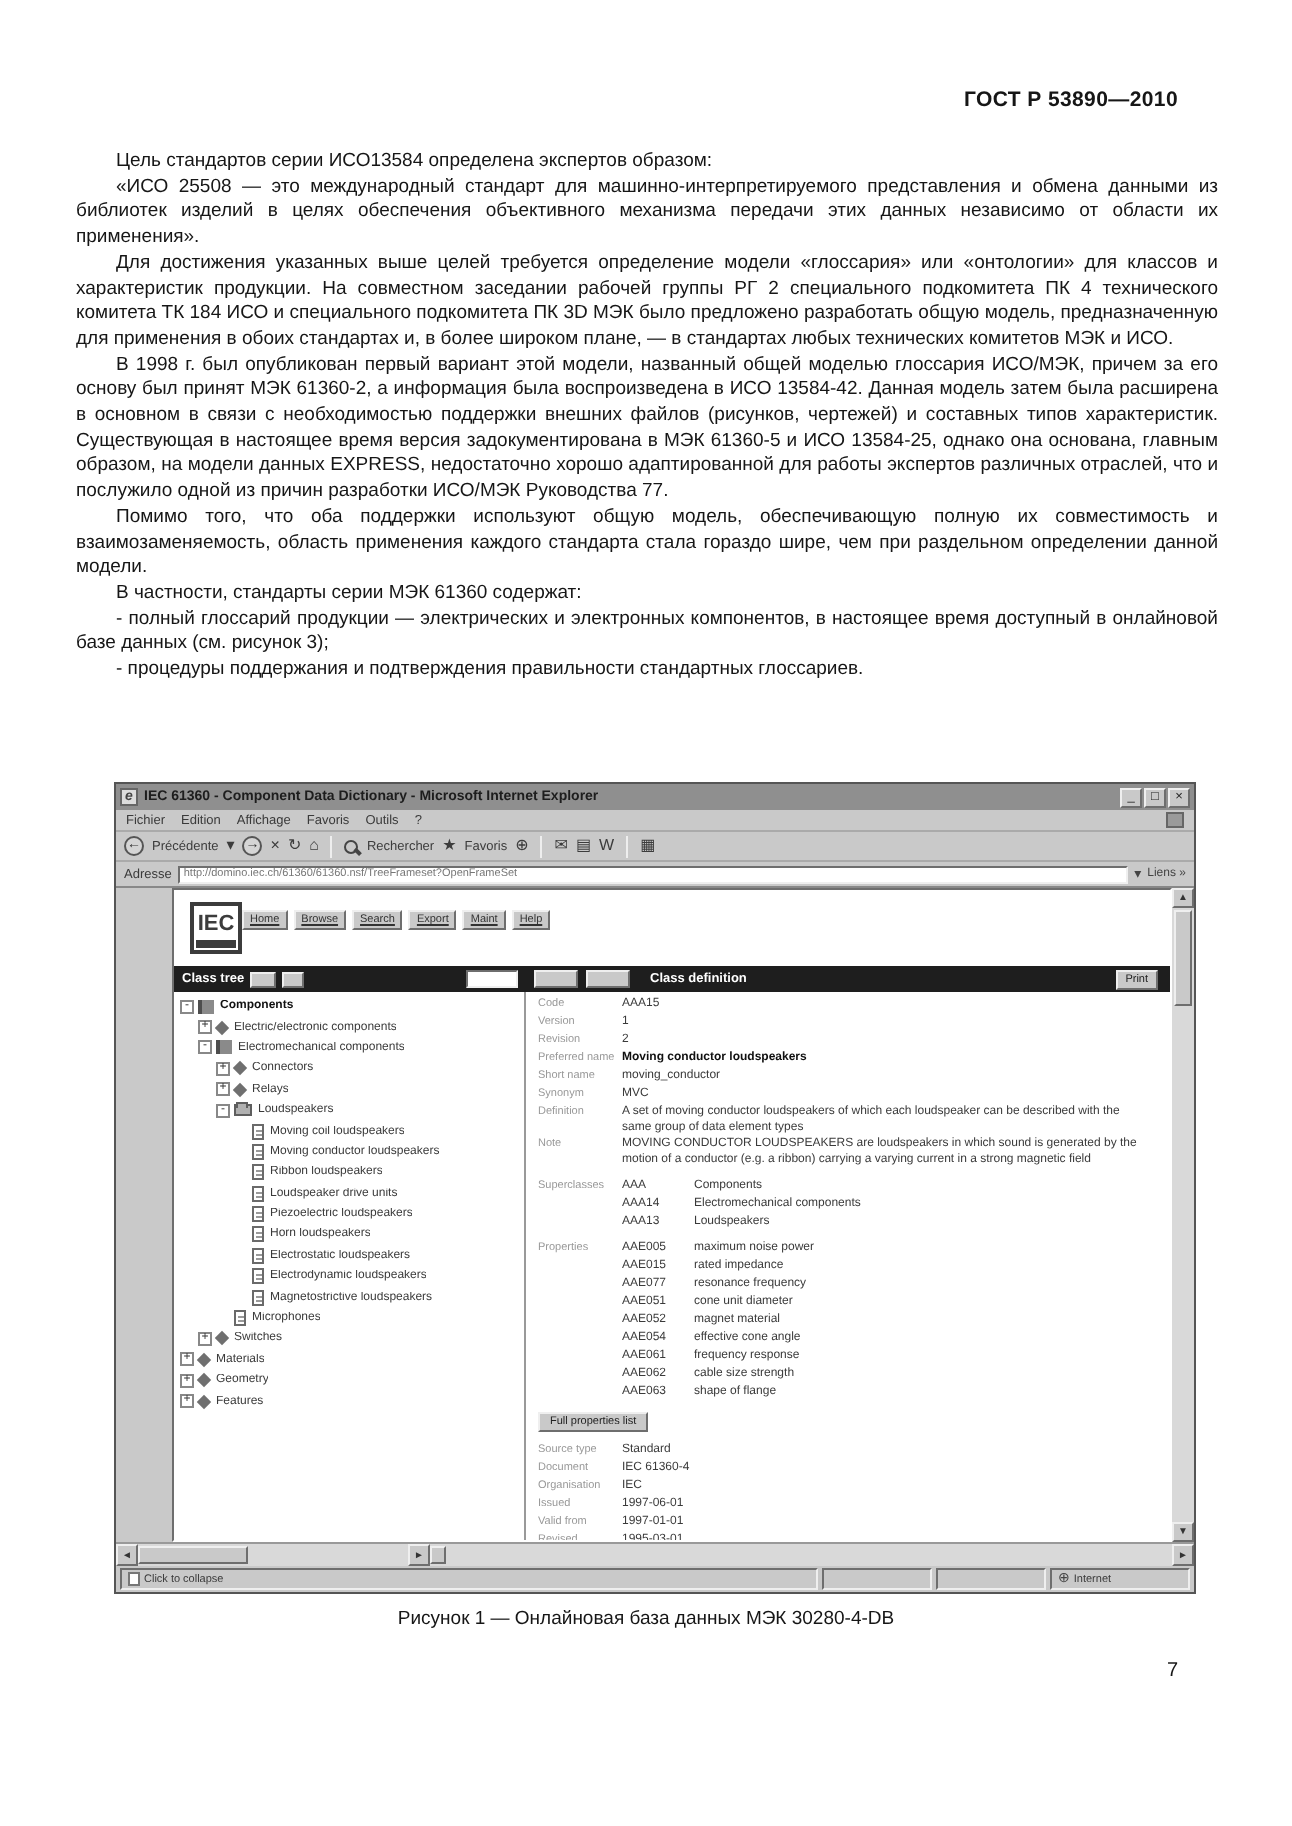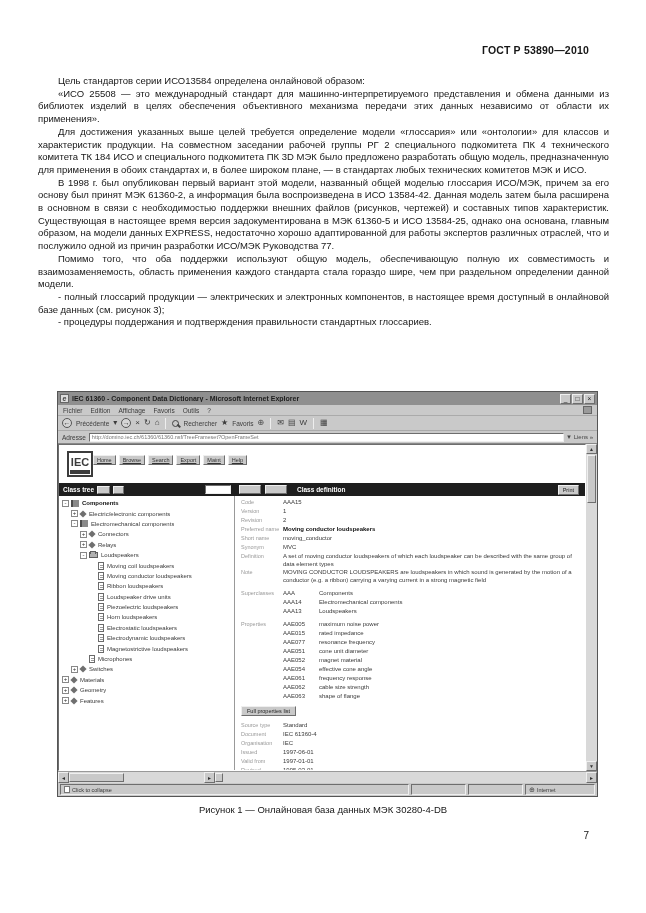--- a/index.html
+++ b/index.html
@@ -39,21 +39,21 @@
   .tb-sep{width:1px;height:11px;background:#999;border-right:1px solid #eee;margin:0 2px;}
   .tb-mag{width:7px;height:7px;border:1.5px solid #444;border-radius:50%;position:relative;}
   .tb-mag::after{content:"";position:absolute;width:4px;height:1.5px;background:#444;right:-3px;bottom:-1px;transform:rotate(45deg);}
 
   .addr{height:13px;display:flex;align-items:center;gap:3px;padding:0 4px;font-size:6.5px;color:#3a3a3a;flex:none;
         border-bottom:1px solid #888;}
   .addr-input{flex:1;height:9px;font-size:5.5px;line-height:7px;color:#777;padding:0 2px;white-space:nowrap;overflow:hidden;}
   .addr-go{font-size:7px;color:#444;}
   .addr-links{font-size:6px;color:#444;white-space:nowrap;}
 
-  .bodyrow{flex:1;display:flex;min-height:0;}
+  .bodyrow{flex:1;display:flex;min-height:0;padding-left:28px;}
   .content{flex:1;background:#fff;border:1px solid;border-color:#6e6e6e #fff #fff #6e6e6e;
            display:flex;flex-direction:column;min-width:0;overflow:hidden;}
   .vscroll{width:11px;background:#d9d9d9;display:flex;flex-direction:column;align-items:stretch;flex:none;}
   .varrow{height:10px;font-size:5px;line-height:9px;text-align:center;color:#333;}
   .vthumb{height:48px;margin:1px;}
   .vtrack{flex:1;}
 
   .sitehead{height:38px;display:flex;align-items:center;padding:2px 8px;flex:none;background:#fff;}
   .ieclogo{width:26px;height:26px;border:2px solid #3c3c3c;position:relative;flex:none;
            font-size:11px;font-weight:bold;color:#3c3c3c;text-align:center;line-height:18px;}
@@ -116,25 +116,26 @@
   .globe{font-size:7px;line-height:8px;color:#444;}
 </style>
 </head>
 <body>
 
 <div class="page">
 
   <div class="gost">ГОСТ Р 53890—2010</div>
 
   <div class="text">
-      <p>Цель стандартов серии ИСО13584 определена онлайновой образом:</p>
+      <p>Цель стандартов серии ИСО13584 определена экспертов образом:</p>
       <p>«ИСО 25508 — это международный стандарт для машинно-интерпретируемого представления и обмена данными из библиотек изделий в целях обеспечения объективного механизма передачи этих данных независимо от области их применения».</p>
       <p>Для достижения указанных выше целей требуется определение модели «глоссария» или «онтологии» для классов и характеристик продукции. На совместном заседании рабочей группы РГ 2 специального подкомитета ПК 4 технического комитета ТК 184 ИСО и специального подкомитета ПК 3D МЭК было предложено разработать общую модель, предназначенную для применения в обоих стандартах и, в более широком плане, — в стандартах любых технических комитетов МЭК и ИСО.</p>
       <p>В 1998 г. был опубликован первый вариант этой модели, названный общей моделью глоссария ИСО/МЭК, причем за его основу был принят МЭК 61360-2, а информация была воспроизведена в ИСО 13584-42. Данная модель затем была расширена в основном в связи с необходимостью поддержки внешних файлов (рисунков, чертежей) и составных типов характеристик. Существующая в настоящее время версия задокументирована в МЭК 61360-5 и ИСО 13584-25, однако она основана, главным образом, на модели данных EXPRESS, недостаточно хорошо адаптированной для работы экспертов различных отраслей, что и послужило одной из причин разработки ИСО/МЭК Руководства 77.</p>
       <p>Помимо того, что оба поддержки используют общую модель, обеспечивающую полную их совместимость и взаимозаменяемость, область применения каждого стандарта стала гораздо шире, чем при раздельном определении данной модели.</p>
+      <p>В частности, стандарты серии МЭК 61360 содержат:</p>
       <p>- полный глоссарий продукции — электрических и электронных компонентов, в настоящее время доступный в онлайновой базе данных (см. рисунок 3);</p>
       <p>- процедуры поддержания и подтверждения правильности стандартных глоссариев.</p>
     </div>
 
   <div class="win">
 
     <div class="tbar">
       <span class="tico">e</span>
       <span class="ttext">IEC 61360 - Component Data Dictionary - Microsoft Internet Explorer</span>
       <span class="wbtn bevel">_</span>

